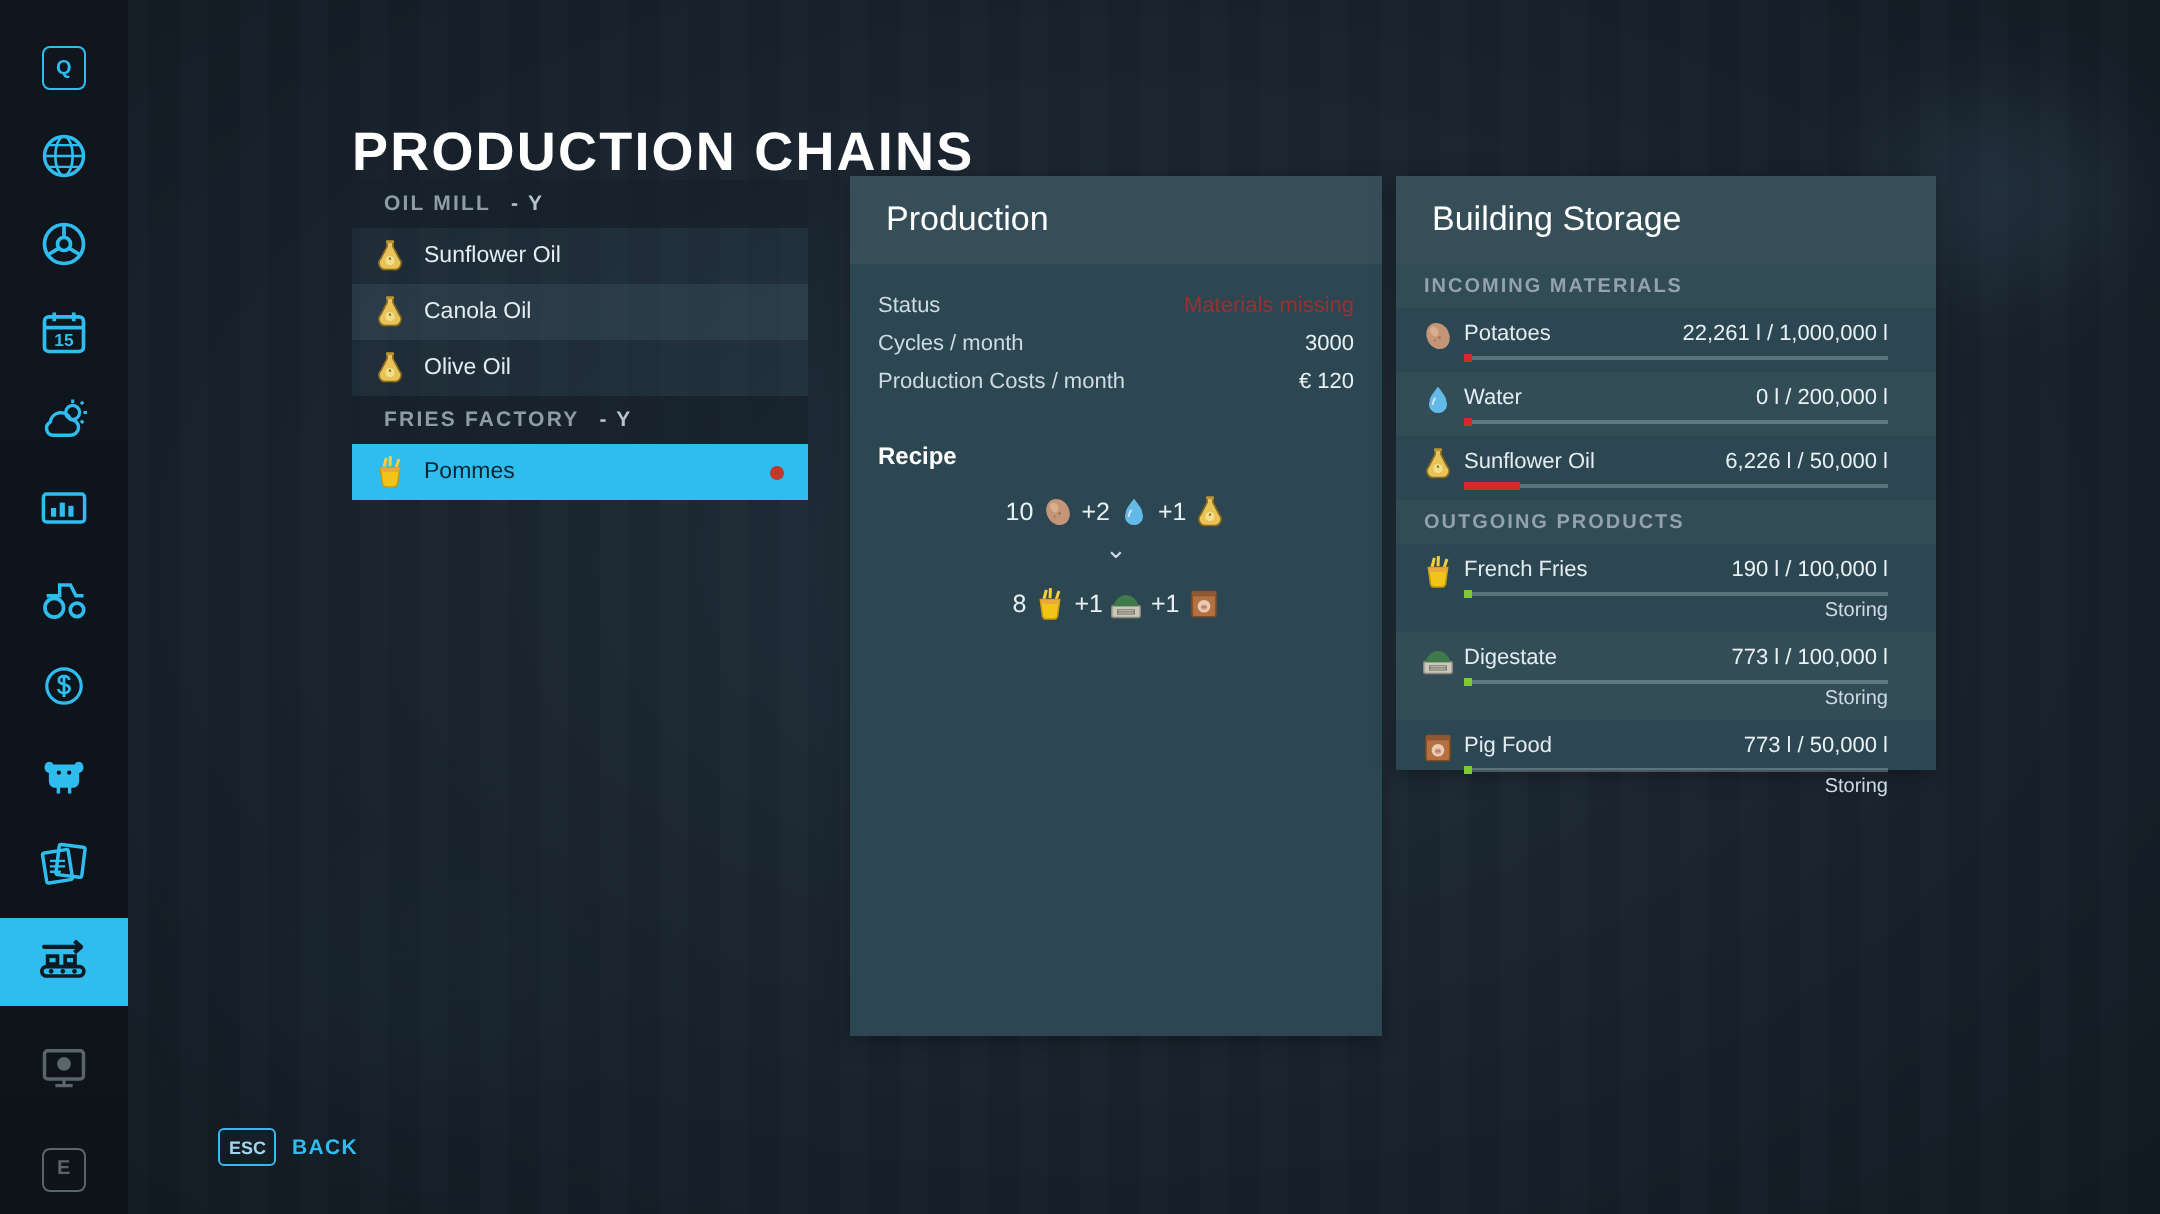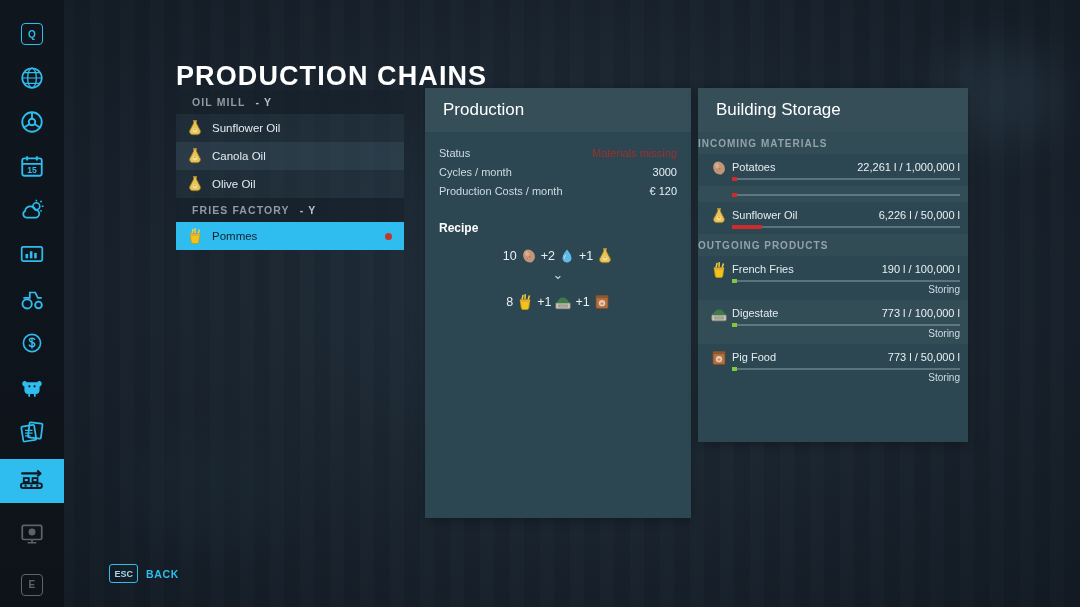--- a/index.html
+++ b/index.html
@@ -66,46 +66,46 @@
   .chain-row.selected .clabel { color: #0d2430; }
   .status-dot { position: absolute; right: 12px; width: 7px; height: 7px; border-radius: 50%; }
   .dot-red { background: #c0392b; }
 
   
   .panel {
     position: absolute; background: #2c4751;
     box-shadow: 0 2px 10px rgba(0,0,0,.3);
   }
   #production-panel { left: 425px; top: 88px; width: 266px; height: 430px; }
-  #storage-panel   { left: 698px; top: 88px; width: 270px; height: 354px; }
+  #storage-panel   { left: 698px; top: 88px; width: 270px; height: 297px; }
   .panel-title {
     height: 44px; display: flex; align-items: center; padding-left: 18px;
     font-size: 17px; color: #ffffff; background: rgba(255,255,255,0.045);
   }
   
   .prod-body { padding: 12px 14px 0 14px; }
   .prow { display: flex; justify-content: space-between; align-items: center; height: 17px; margin-bottom: 2px; }
   .prow .pl { font-size: 11px; color: #cfdbe2; }
   .prow .pv { font-size: 11px; color: #e9f1f5; }
   .pv.warn { color: #9c3030; }
   .recipe-head { margin-top: 22px; font-size: 12px; font-weight: bold; color: #ffffff; }
   .recipe-line {
     display: flex; align-items: center; justify-content: center; gap: 4px;
     margin-top: 12px; font-size: 12.5px; color: #e9f1f5;
   }
   .recipe-line .ri { width: 17px; height: 17px; }
   .chev { text-align: center; color: #cfdbe2; font-size: 13px; margin-top: 4px; line-height: 1; }
 
   
   .sec-header {
-    height: 22px; display: flex; align-items: center; 
+    height: 22px; display: flex; align-items: center; padding-left: 14px;
     background: rgba(255,255,255,0.03);
     font-size: 10px; font-weight: bold; color: #93a2ab; letter-spacing: 1px;
   }
-  .st-row { position: relative; padding: 5px 8px 0 12px; }
+  .st-row { position: relative; padding: 5px 24px 0 12px; }
   .st-row.alt { background: rgba(255,255,255,0.035); }
   .st-top { display: flex; align-items: center; }
   .st-icon { width: 16px; height: 16px; margin-right: 6px; flex: 0 0 16px; }
   .st-name { font-size: 11px; color: #e4ecf1; flex: 1; }
   .st-amt { font-size: 11px; color: #e9f1f5; white-space: nowrap; }
   .st-bar { height: 2px; margin: 3px 0 0 22px; background: rgba(200,220,230,0.30); position: relative; }
   .st-bar i { position: absolute; left: 0; top: -1px; height: 4px; display: block; }
   .fill-red { background: #cf2b2b; }
   .fill-green { background: #7ec83c; }
   .st-status { text-align: right; font-size: 10px; color: #cfdbe2; padding: 2px 0 5px 0; }
@@ -385,20 +385,28 @@
               </svg></span>
             <span class="st-name">Potatoes</span>
             <span class="st-amt">22,261 l / 1,000,000 l</span>
           </div>
           <div class="st-bar">
             <i class="fill-red" style="width:2%"></i>
           </div>
           <div class="st-pad"></div>
         </div>
         <div class="st-row alt">
+          <div class="st-top">
+            <span class="st-icon"><svg viewBox="0 0 24 24" width="18" height="18">
+                <path d="M12 3.2c3.4 4.3 5.6 7.1 5.6 9.8A5.6 5.6 0 0 1 12 20.6a5.6 5.6 0 0 1-5.6-7.6c0-2.7 2.2-5.5 5.6-9.8z" fill="#63b9e8"></path>
+                <path d="M10 11c-1 1.4-1.5 2.6-1.5 3.8" stroke="#cdeaf8" stroke-width="1.3" fill="none" stroke-linecap="round"></path>
+              </svg></span>
+            <span class="st-name">Water</span>
+            <span class="st-amt">0 l / 200,000 l</span>
+          </div>
           <div class="st-bar">
             <i class="fill-red" style="width:2%"></i>
           </div>
           <div class="st-pad"></div>
         </div>
         <div class="st-row">
           <div class="st-top">
             <span class="st-icon"><svg viewBox="0 0 24 24" width="18" height="18">
                 <path d="M10 2.5h4v3.2l4.2 8.1A4.3 4.3 0 0 1 14.4 21H9.6a4.3 4.3 0 0 1-3.8-7.2L10 5.7z" fill="#e8c35a" stroke="#8a6b1e" stroke-width="1.1"></path>
                 <circle cx="12" cy="15" r="3" fill="#f5e08a"></circle>

